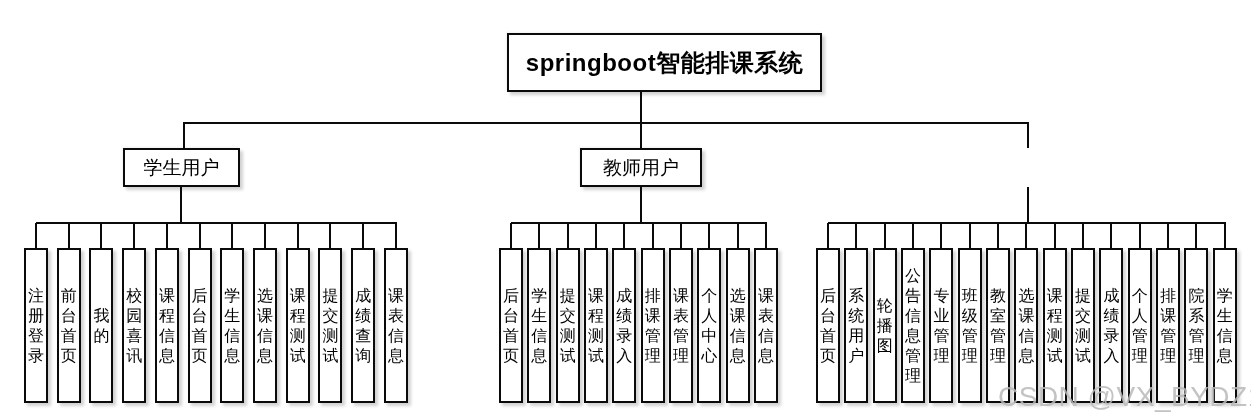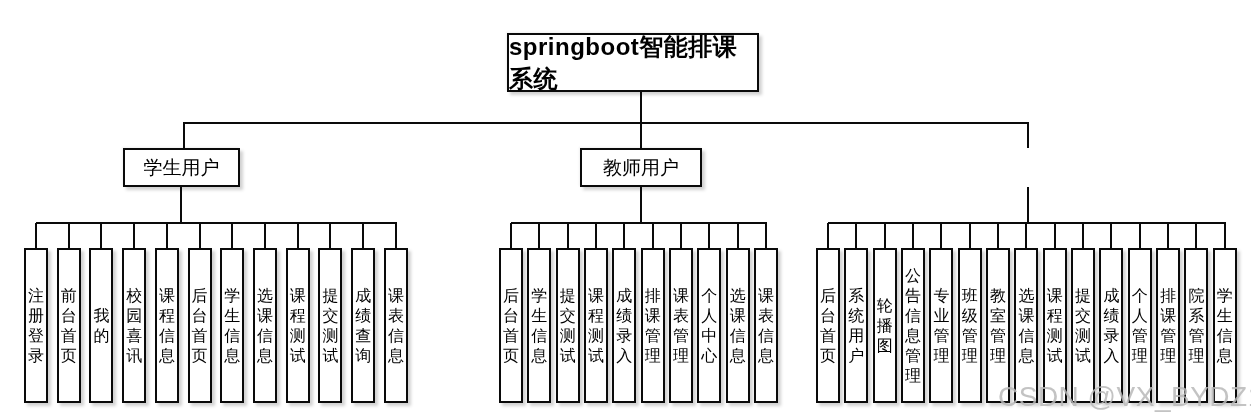--- a/index.html
+++ b/index.html
@@ -14,21 +14,21 @@
   .node{
     position:absolute;
     background:#ffffff;
     border:2px solid #0a0a0a;
     box-sizing:border-box;
     display:flex;align-items:center;justify-content:center;
     box-shadow:3px 3px 3px rgba(0,0,0,0.18), -1px -1px 2px rgba(0,0,0,0.06);
     color:#000;
   }
   .title-box{
-    left:507px;top:33px;width:252px;height:59px;
+    left:507px;top:33px;width:315px;height:59px;
     font-size:24px;font-weight:bold;letter-spacing:0.5px;
   }
   .branch-box{height:39px;font-size:19px;}
   .branch-0{left:123px;top:148px;width:117px;}
   .branch-1{left:580px;top:148px;width:122px;}
   .branch-2{left:967px;top:148px;width:123px;}
   
   .line{position:absolute;background:#0a0a0a;}
   .vline{width:2px;}
   .hline{height:2px;}

